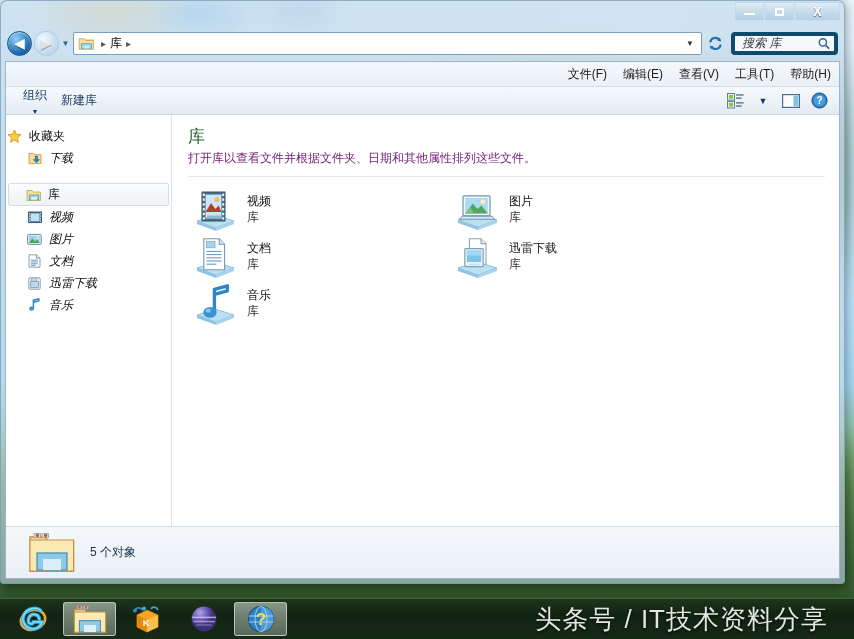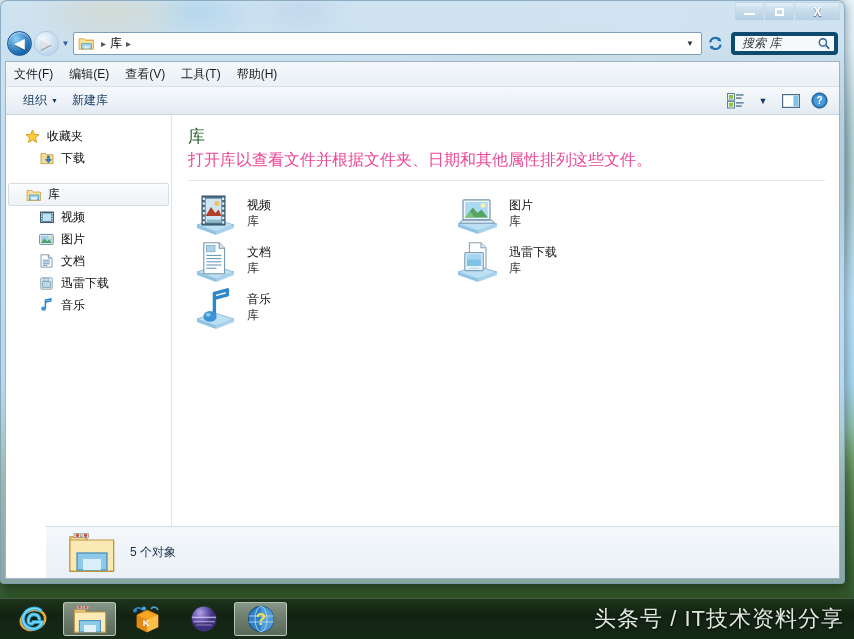--- a/index.html
+++ b/index.html
@@ -129,101 +129,102 @@
     position:absolute; left:4px; top:60px; right:4px; bottom:4px;
     background:#fff;
     border:1px solid #9fb4c6;
     display:flex; flex-direction:column;
   }
 
   
   #menu-bar {
     height:25px; flex:0 0 auto;
     background: linear-gradient(180deg,#f4f8fb,#eaf0f6);
-    display:flex; align-items:center; padding-left:0;
+    display:flex; align-items:center; padding-left:24px;
     border-bottom:1px solid #d7e0e9;
+    justify-content:flex-end;
   }
   .menu-item {
     font-size:12px; color:#1b1b1b; padding:2px 8px; cursor:pointer;
     white-space:nowrap;
   }
 
   
   #command-bar {
     height:28px; flex:0 0 auto;
     background: linear-gradient(180deg,#f6f9fc 0%,#eef3f8 50%,#e2eaf2 100%);
     border-bottom:1px solid #cbd7e2;
     display:flex; align-items:center; padding:0 6px 0 10px;
   }
   .cmd-item {
     font-size:12px; color:#14375f; padding:3px 7px; cursor:pointer;
-    display:flex; align-items:center; gap:4px; white-space:nowrap;
+    display:flex; align-items:center; gap:4px; white-space:nowrap;flex-direction:column;
   }
   .cmd-caret { font-size:7px; color:#14375f; }
   #cmd-spacer { flex:1 1 auto; }
   .cmd-icon-btn {
     width:28px; height:22px; display:flex; align-items:center; justify-content:center;
     cursor:pointer; border-radius:2px;
   }
 
   
   #body-split { flex:1 1 auto; display:flex; min-height:0; }
 
   
   #nav-pane {
     width:166px; flex:0 0 auto;
     background:#fff;
     border-right:1px solid #dfe6ec;
     padding-top:10px; overflow:hidden;
   }
   .nav-row {
     height:22px; display:flex; align-items:center;
-    padding-left:18px; cursor:pointer; position:relative;
-  }
-  .nav-row.child { padding-left:32px; }
+    cursor:pointer; position:relative;
+  }
+  .nav-row.child { padding-left:20px;font-style:italic; }
   .nav-row.selected {
     background: linear-gradient(180deg,#fbfcfd,#eef2f6);
     border:1px solid #d6dde4;
     border-radius:2px;
     margin:0 2px;
     padding-left:16px;
     height:23px;
   }
   .nav-icon { width:17px; flex:0 0 auto; display:flex; align-items:center; justify-content:center; margin-right:6px; }
   .nav-label { font-size:12px; color:#0b0b0b; white-space:nowrap; }
   .nav-gap { height:14px; }
 
   
   #content-pane {
     flex:1 1 auto; background:#fff; padding:12px 0 0 16px; overflow:hidden;
     min-width:0;
   }
   #content-title { font-size:17px; color:#2a6033; font-weight:normal; line-height:1.15; }
-  #content-subtitle { font-size:16px; color:#ec4899; margin-top:3px; }
+  #content-subtitle { font-size:12px; color:#701a75; margin-top:3px; }
   #content-divider { height:1px; background:#e3e8ec; margin:9px 14px 0 0; }
 
   #lib-grid {
     margin-top:10px;
     display:grid;
     grid-template-columns: 262px 262px;
     grid-auto-rows: 47px;
     column-gap: 0px;
   }
   .lib-item { display:flex; align-items:flex-start; padding:1px 3px; cursor:pointer; }
   .lib-icon { width:48px; height:45px; flex:0 0 auto; margin-right:8px; }
   .lib-text { padding-top:5px; }
   .lib-name { font-size:12px; color:#111; line-height:1.35; white-space:nowrap; }
   .lib-kind { font-size:12px; color:#333; line-height:1.35; }
 
   
   #details-pane {
     height:52px; flex:0 0 auto;
     background: linear-gradient(180deg,#f4f8fb,#eaf0f6);
     border-top:1px solid #d2dce5;
-    display:flex; align-items:center; padding-left:22px; gap:14px;margin-left:40px;
+    display:flex; align-items:center; padding-left:22px; gap:14px;
   }
   #details-icon { width:48px; height:44px; flex:0 0 auto; }
   #details-text { font-size:12px; color:#18324d; }
 
   
   #taskbar {
     position:absolute; left:0; bottom:0; width:854px; height:41px;
     background: linear-gradient(180deg, rgba(26,46,24,.80) 0%, rgba(14,28,14,.88) 40%, rgba(20,38,20,.92) 100%);
     border-top:1px solid rgba(150,190,150,.35);
     display:flex; align-items:center; padding-left:6px;
@@ -232,22 +233,22 @@
   .task-btn {
     width:53px; height:34px; margin-right:4px;
     display:flex; align-items:center; justify-content:center;
     border-radius:3px; cursor:pointer;
   }
   .task-btn.active {
     background: linear-gradient(180deg, rgba(225,235,225,.55), rgba(190,205,190,.40));
     border:1px solid rgba(235,245,235,.6);
   }
   #taskbar-watermark {
-    margin-left:auto; margin-right:10px;
-    font-size:22px; color:#dfe7df; letter-spacing:1px;
+    margin-left:auto; margin-right:26px;
+    font-size:26px; color:#dfe7df; letter-spacing:1px;
     text-shadow: 0 1px 3px rgba(0,0,0,.8);
     white-space:nowrap;
   }
 </style>
 </head>
 <body>
 
 <div id="desktop-blur"></div>
 <div id="desktop-grass"></div>
 

